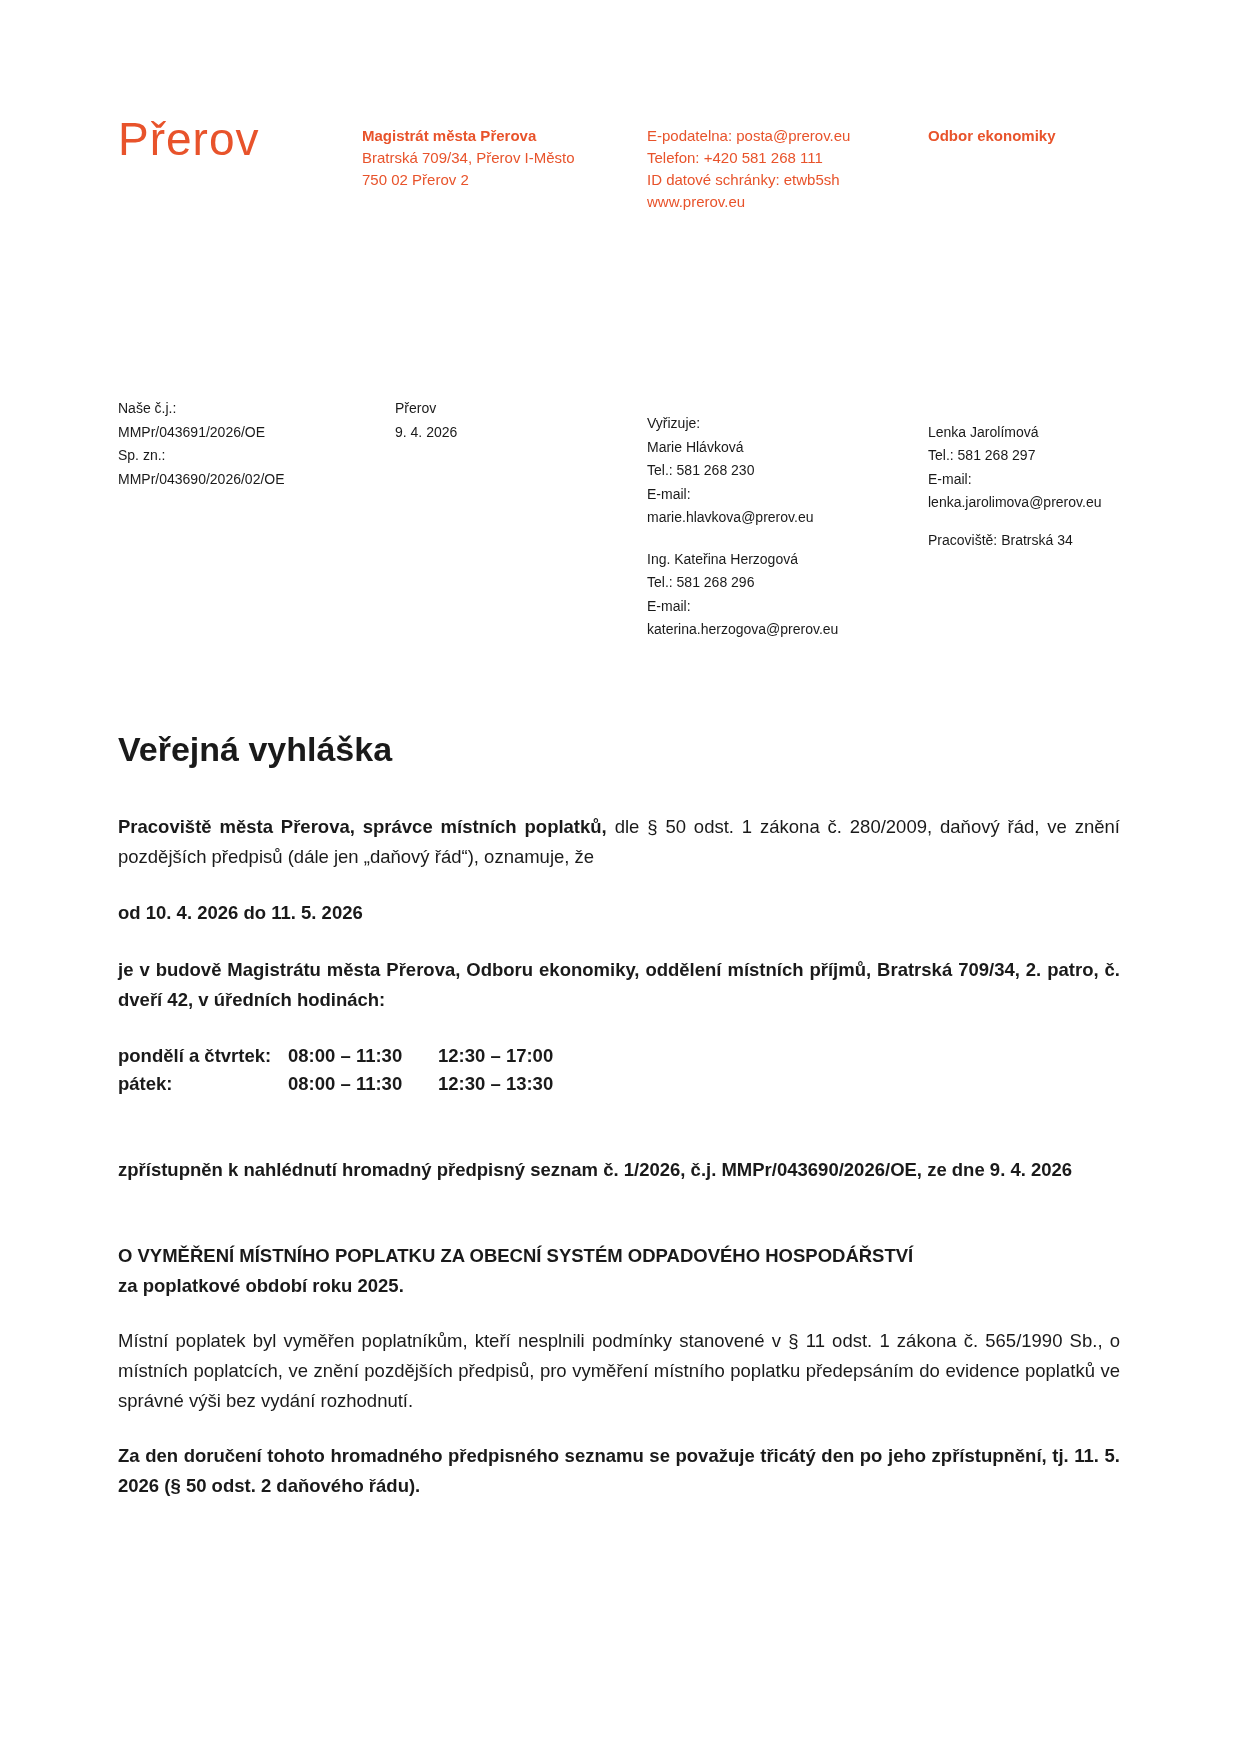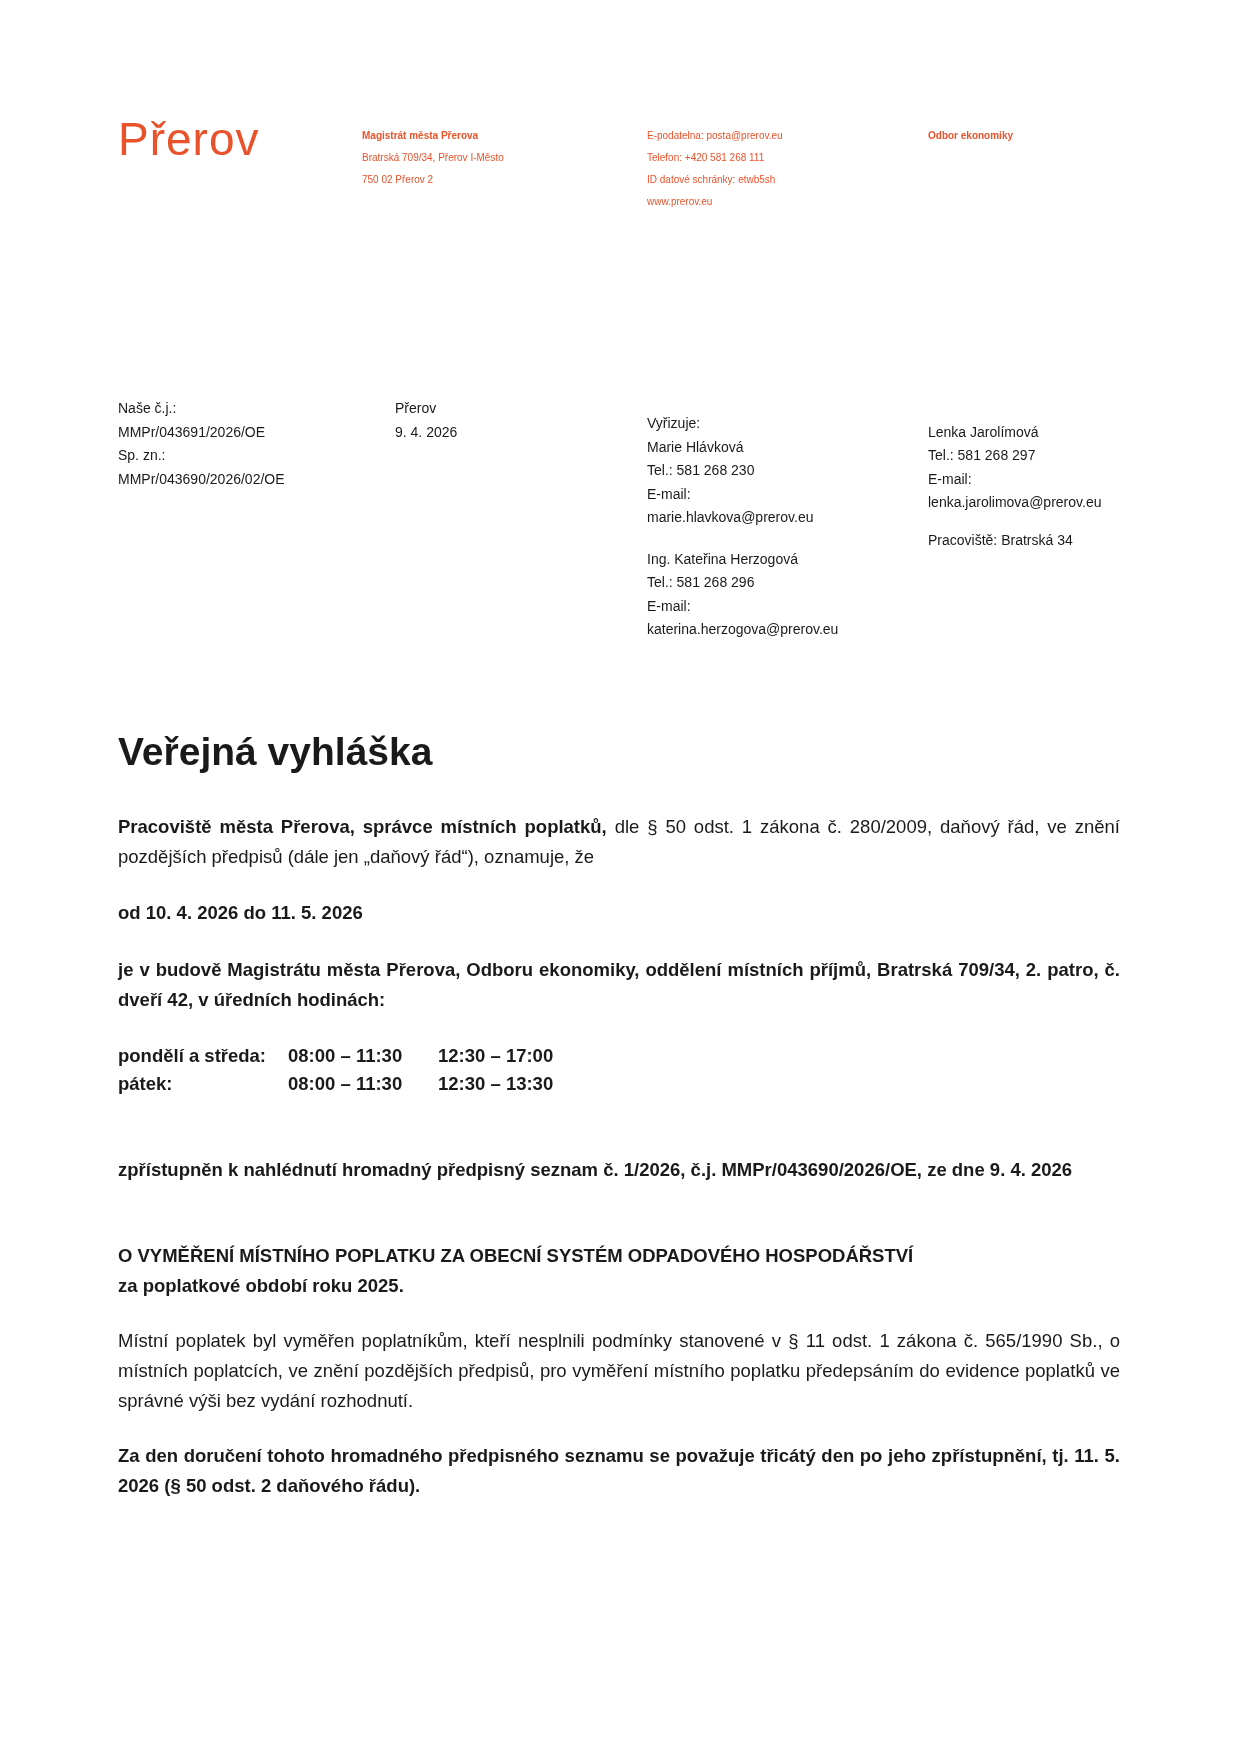--- a/index.html
+++ b/index.html
@@ -2,25 +2,25 @@
 <html><head>
 <meta charset="utf-8">
 <style>
   html, body { margin:0; padding:0; background:#ffffff; }
   body { width:1240px; height:1754px; position:relative; overflow:hidden;
          font-family:"Liberation Sans", sans-serif; color:#1a1a1a; }
   .abs { position:absolute;margin-top:22px; }
   .orange { color:#e8532b; }
   .logo { left:118px; top:94px; font-size:46px; letter-spacing:1px; color:#e8532b;
           font-family:"Liberation Sans", sans-serif; font-weight:normal; line-height:1; }
-  .hdr { font-size:10px; line-height:22px; }
+  .hdr { font-size:15px; line-height:22px; }
   .hdr .b { font-weight:bold; }
   .meta { font-size:14px; line-height:23.5px; }
   .meta .gap { height:18px; }
-  h1.title { left:118px; top:730px; margin:0; font-size:39px; font-weight:bold; }
+  h1.title { left:118px; top:730px; margin:0; font-size:34px; font-weight:bold; }
   .para { left:118px; width:1002px; font-size:18.5px; line-height:30px; text-align:justify; }
   .para.bold { font-weight:bold; }
   .b { font-weight:bold; }
   table.hours { left:118px; top:1020px; border-collapse:collapse; font-size:18.5px; font-weight:bold; }
   table.hours td { padding:0; line-height:28px; }
   table.hours td.day { width:170px; }
   table.hours td.am { width:150px; }
 </style>
 </head>
 <body>
@@ -80,21 +80,21 @@
 
 <div class="abs para" style="top:790px;"><span class="b">Pracoviště města Přerova, správce místních poplatků,</span><span> dle § 50 odst. 1 zákona č. 280/2009, daňový řád, ve znění pozdějších předpisů (dále jen „daňový řád“), oznamuje, že</span></div>
 
 <div class="abs para bold" style="top:876px;">od 10. 4. 2026 do 11. 5. 2026</div>
 
 <div class="abs para bold" style="top:933px;">je v budově Magistrátu města Přerova, Odboru ekonomiky, oddělení místních příjmů, Bratrská 709/34, 2. patro, č. dveří 42, v úředních hodinách:</div>
 
 <table class="abs hours">
   <tbody>
       <tr>
-    <td class="day">pondělí a středa:</td>
+    <td class="day">pondělí a čtvrtek:</td>
     <td class="am">08:00 – 11:30</td>
     <td>12:30 – 17:00</td>
   </tr>
   <tr>
     <td class="day">pátek:</td>
     <td class="am">08:00 – 11:30</td>
     <td>12:30 – 13:30</td>
   </tr>
 </tbody>
   </table>

